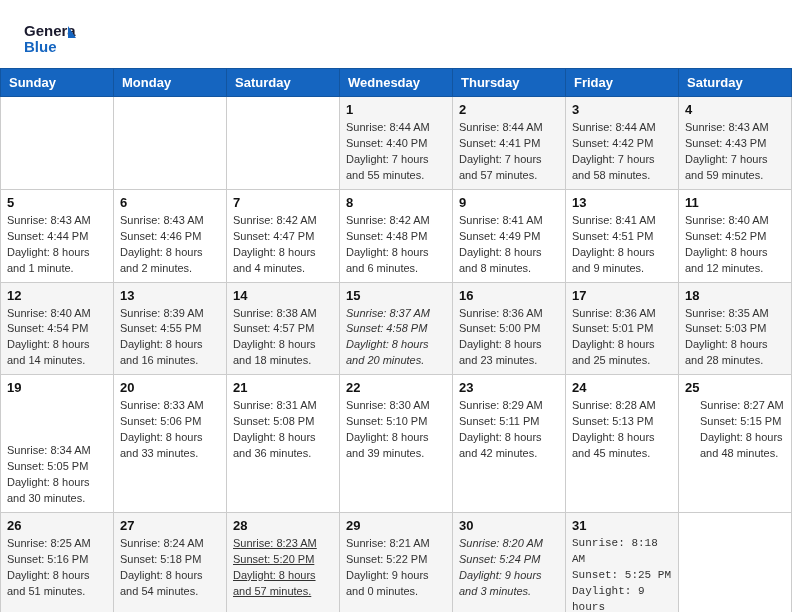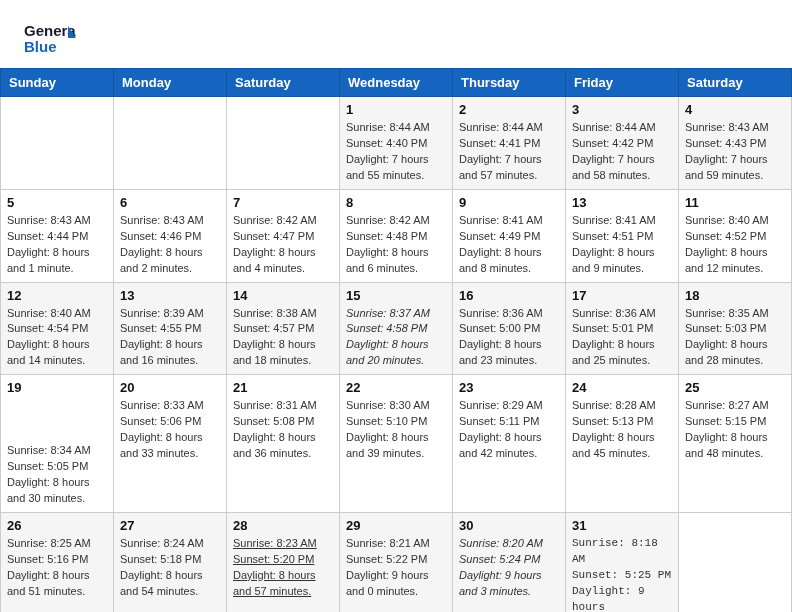--- a/index.html
+++ b/index.html
@@ -277,21 +277,21 @@
         </td>
         <td>
           <div class="day-num">24</div>
           <div class="day-info" style="white-space: pre-line;">Sunrise: 8:28 AM
 Sunset: 5:13 PM
 Daylight: 8 hours
 and 45 minutes.</div>
         </td>
         <td>
           <div class="day-num">25</div>
-          <div class="day-info" style="white-space: pre-line;">Sunrise: 8:27 AM
+          <div class="day-info" style="white-space: pre-line; margin-left: 15px;">Sunrise: 8:27 AM
 Sunset: 5:15 PM
 Daylight: 8 hours
 and 48 minutes.</div>
         </td>
       </tr>
       <tr>
         <td class="shaded">
           <div class="day-num">26</div>
           <div class="day-info" style="white-space: pre-line;">Sunrise: 8:25 AM
 Sunset: 5:16 PM

